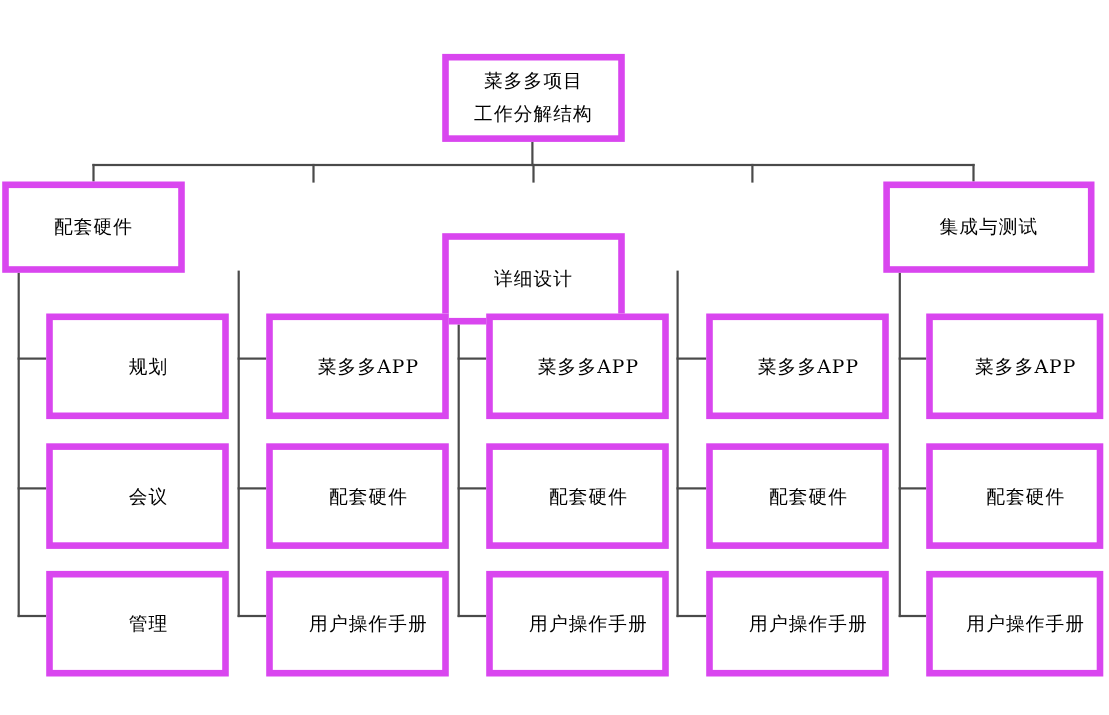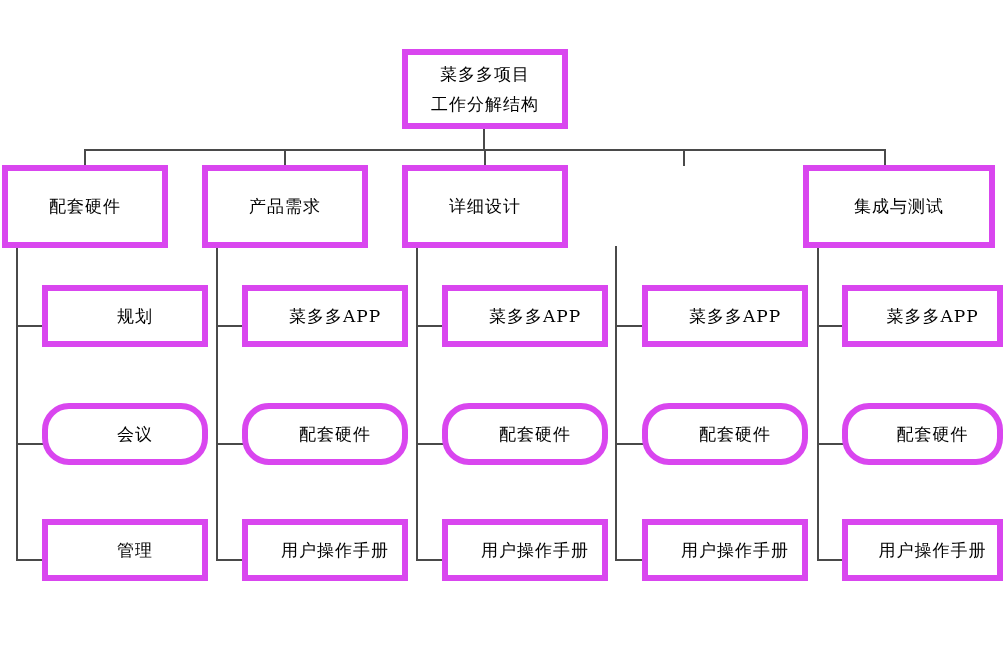--- a/index.html
+++ b/index.html
@@ -25,31 +25,31 @@
     letter-spacing: 1px;
   }
   .root-node {
     left: 402px; top: 49px; width: 166px; height: 80px;
     flex-direction: column;
     line-height: 30px;
   }
   .branch { top: 165px; width: 166px; height: 83px; }
   .b0 { left: 2px; }
   .b1 { left: 202px; }
-  .b2 { left: 402px; }
+  .b2 { left: 402px; margin-top: 47px; }
   .b3 { left: 601px; }
   .b4 { left: 803px; width: 192px; }
-  .child { width: 166px; height: 62px; padding-left: 20px; }
+  .child { width: 166px; height: 96px; padding-left: 20px; }
   .c0 { left: 42px; }
   .c1 { left: 242px; }
   .c2 { left: 442px; }
   .c3 { left: 642px; }
   .c4 { left: 842px; width: 161px; }
   .r0 { top: 285px; }
-  .r1 { top: 403px; border-radius: 27px; }
+  .r1 { top: 403px; }
   .r2 { top: 519px; align-items: center; }
   .line { position: absolute; background: #4a4a4a; }
   
   .v-root { left: 483px; top: 127px; width: 2px; height: 24px; }
   
   .h-main { left: 84px; top: 149px; width: 802px; height: 2px; }
   
   .drop { top: 149px; width: 2px; height: 17px; }
   .d0 { left: 84px; }
   .d1 { left: 284px; }
@@ -108,23 +108,20 @@
   <div class="line stub s4 y2"></div>
 
   <div class="node root-node">
     <span>菜多多项目</span>
     <span>工作分解结构</span>
   </div>
 
   <div class="node branch b0">
     <span>配套硬件</span>
   </div>
-  <div class="node branch b1">
-    <span>产品需求</span>
-  </div>
   <div class="node branch b2">
     <span>详细设计</span>
   </div>
   <div class="node branch b4">
     <span>集成与测试</span>
   </div>
 
   <div class="node child c0 r0">
     <span>规划</span>
   </div>

